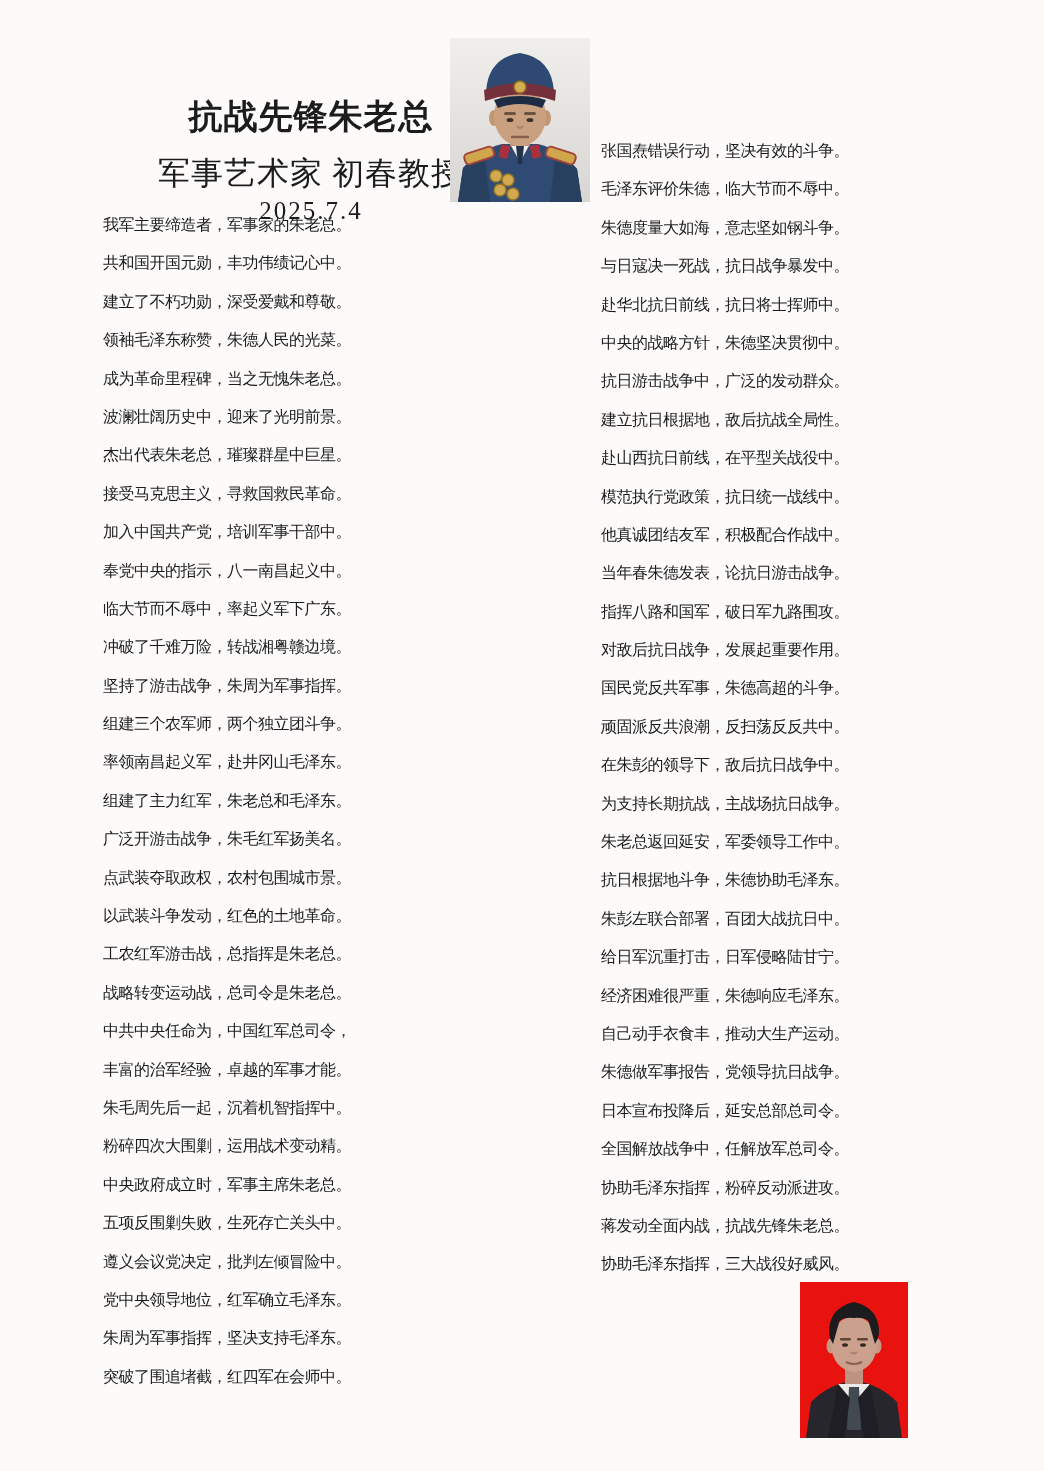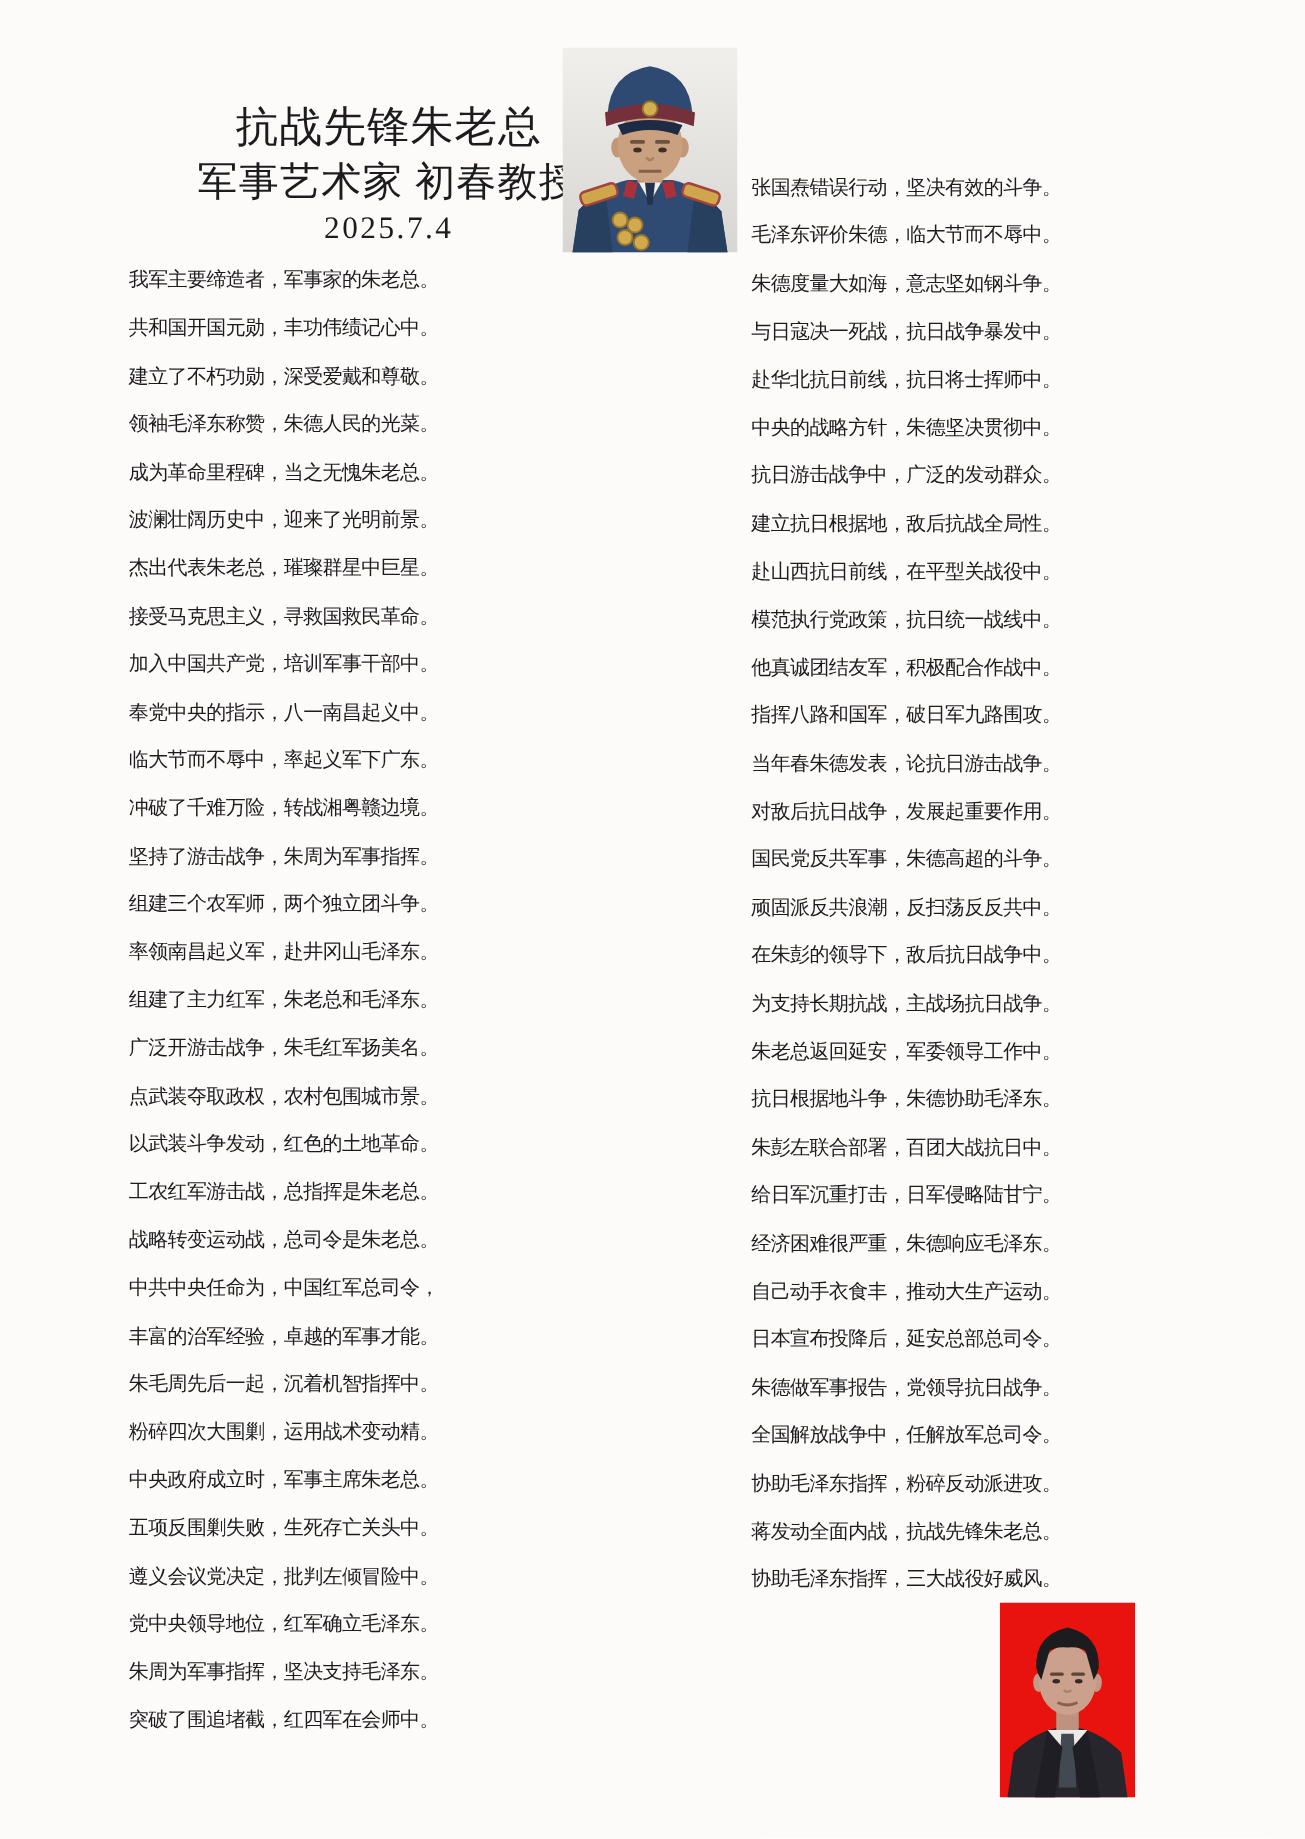--- a/index.html
+++ b/index.html
@@ -6,21 +6,21 @@
     --page-bg:#fcfbf9; --text:#1c1c1e; --photo-red:#e8120e;
     --uniform-navy:#2f4a73; --cap-band:#76303c; --gold:#cfa64c;
   }
   html,body{margin:0;padding:0;background:#ffffff;}
   .page{
     position:relative; width:1044px; height:1471px; background:var(--page-bg);
     font-family:"Liberation Serif","DejaVu Serif",serif; color:var(--text);
     overflow:hidden;
   }
   .header{position:absolute; left:95px; top:80px; width:432px; text-align:center;}
-  .header h1{margin:0; font-size:34px; font-weight:normal; letter-spacing:1px; line-height:46px;}
+  .header h1{margin:14px; font-size:34px; font-weight:bold; letter-spacing:1px; line-height:46px;}
   .subtitle{font-size:32px; line-height:38px; letter-spacing:1px;}
   .date{font-size:25px; line-height:38px; letter-spacing:2px;text-align:center;}
   .col{position:absolute; font-size:16px; line-height:38.4px; letter-spacing:-0.5px; white-space:nowrap;}
   .col-left{left:103px; top:206px; width:420px;}
   .col-right{left:601px; top:132px; width:420px;}
   .verse-line{height:38.4px;}
   .portrait-top{position:absolute; left:450px; top:38px; width:140px; height:164px; margin:0;}
   .portrait-bottom{position:absolute; left:800px; top:1282px; width:108px; height:156px; margin:0;}
   figure svg{display:block;}
 </style>
@@ -121,35 +121,35 @@
       <div class="verse-line">毛泽东评价朱德，临大节而不辱中。</div>
       <div class="verse-line">朱德度量大如海，意志坚如钢斗争。</div>
       <div class="verse-line">与日寇决一死战，抗日战争暴发中。</div>
       <div class="verse-line">赴华北抗日前线，抗日将士挥师中。</div>
       <div class="verse-line">中央的战略方针，朱德坚决贯彻中。</div>
       <div class="verse-line">抗日游击战争中，广泛的发动群众。</div>
       <div class="verse-line">建立抗日根据地，敌后抗战全局性。</div>
       <div class="verse-line">赴山西抗日前线，在平型关战役中。</div>
       <div class="verse-line">模范执行党政策，抗日统一战线中。</div>
       <div class="verse-line">他真诚团结友军，积极配合作战中。</div>
+      <div class="verse-line">当年春朱德发表，论抗日游击战争。</div>
       <div class="verse-line">指挥八路和国军，破日军九路围攻。</div>
-      <div class="verse-line">当年春朱德发表，论抗日游击战争。</div>
       <div class="verse-line">对敌后抗日战争，发展起重要作用。</div>
       <div class="verse-line">国民党反共军事，朱德高超的斗争。</div>
       <div class="verse-line">顽固派反共浪潮，反扫荡反反共中。</div>
       <div class="verse-line">在朱彭的领导下，敌后抗日战争中。</div>
       <div class="verse-line">为支持长期抗战，主战场抗日战争。</div>
       <div class="verse-line">朱老总返回延安，军委领导工作中。</div>
       <div class="verse-line">抗日根据地斗争，朱德协助毛泽东。</div>
       <div class="verse-line">朱彭左联合部署，百团大战抗日中。</div>
       <div class="verse-line">给日军沉重打击，日军侵略陆甘宁。</div>
       <div class="verse-line">经济困难很严重，朱德响应毛泽东。</div>
       <div class="verse-line">自己动手衣食丰，推动大生产运动。</div>
+      <div class="verse-line">朱德做军事报告，党领导抗日战争。</div>
       <div class="verse-line">日本宣布投降后，延安总部总司令。</div>
-      <div class="verse-line">朱德做军事报告，党领导抗日战争。</div>
       <div class="verse-line">全国解放战争中，任解放军总司令。</div>
       <div class="verse-line">协助毛泽东指挥，粉碎反动派进攻。</div>
       <div class="verse-line">蒋发动全面内战，抗战先锋朱老总。</div>
       <div class="verse-line">协助毛泽东指挥，三大战役好威风。</div>
     </div>
 
   <figure class="portrait-bottom">
     <svg width="108" height="156" viewBox="0 0 108 156" xmlns="http://www.w3.org/2000/svg">
       <rect x="0" y="0" width="108" height="156" fill="#e8120e"></rect>
 

